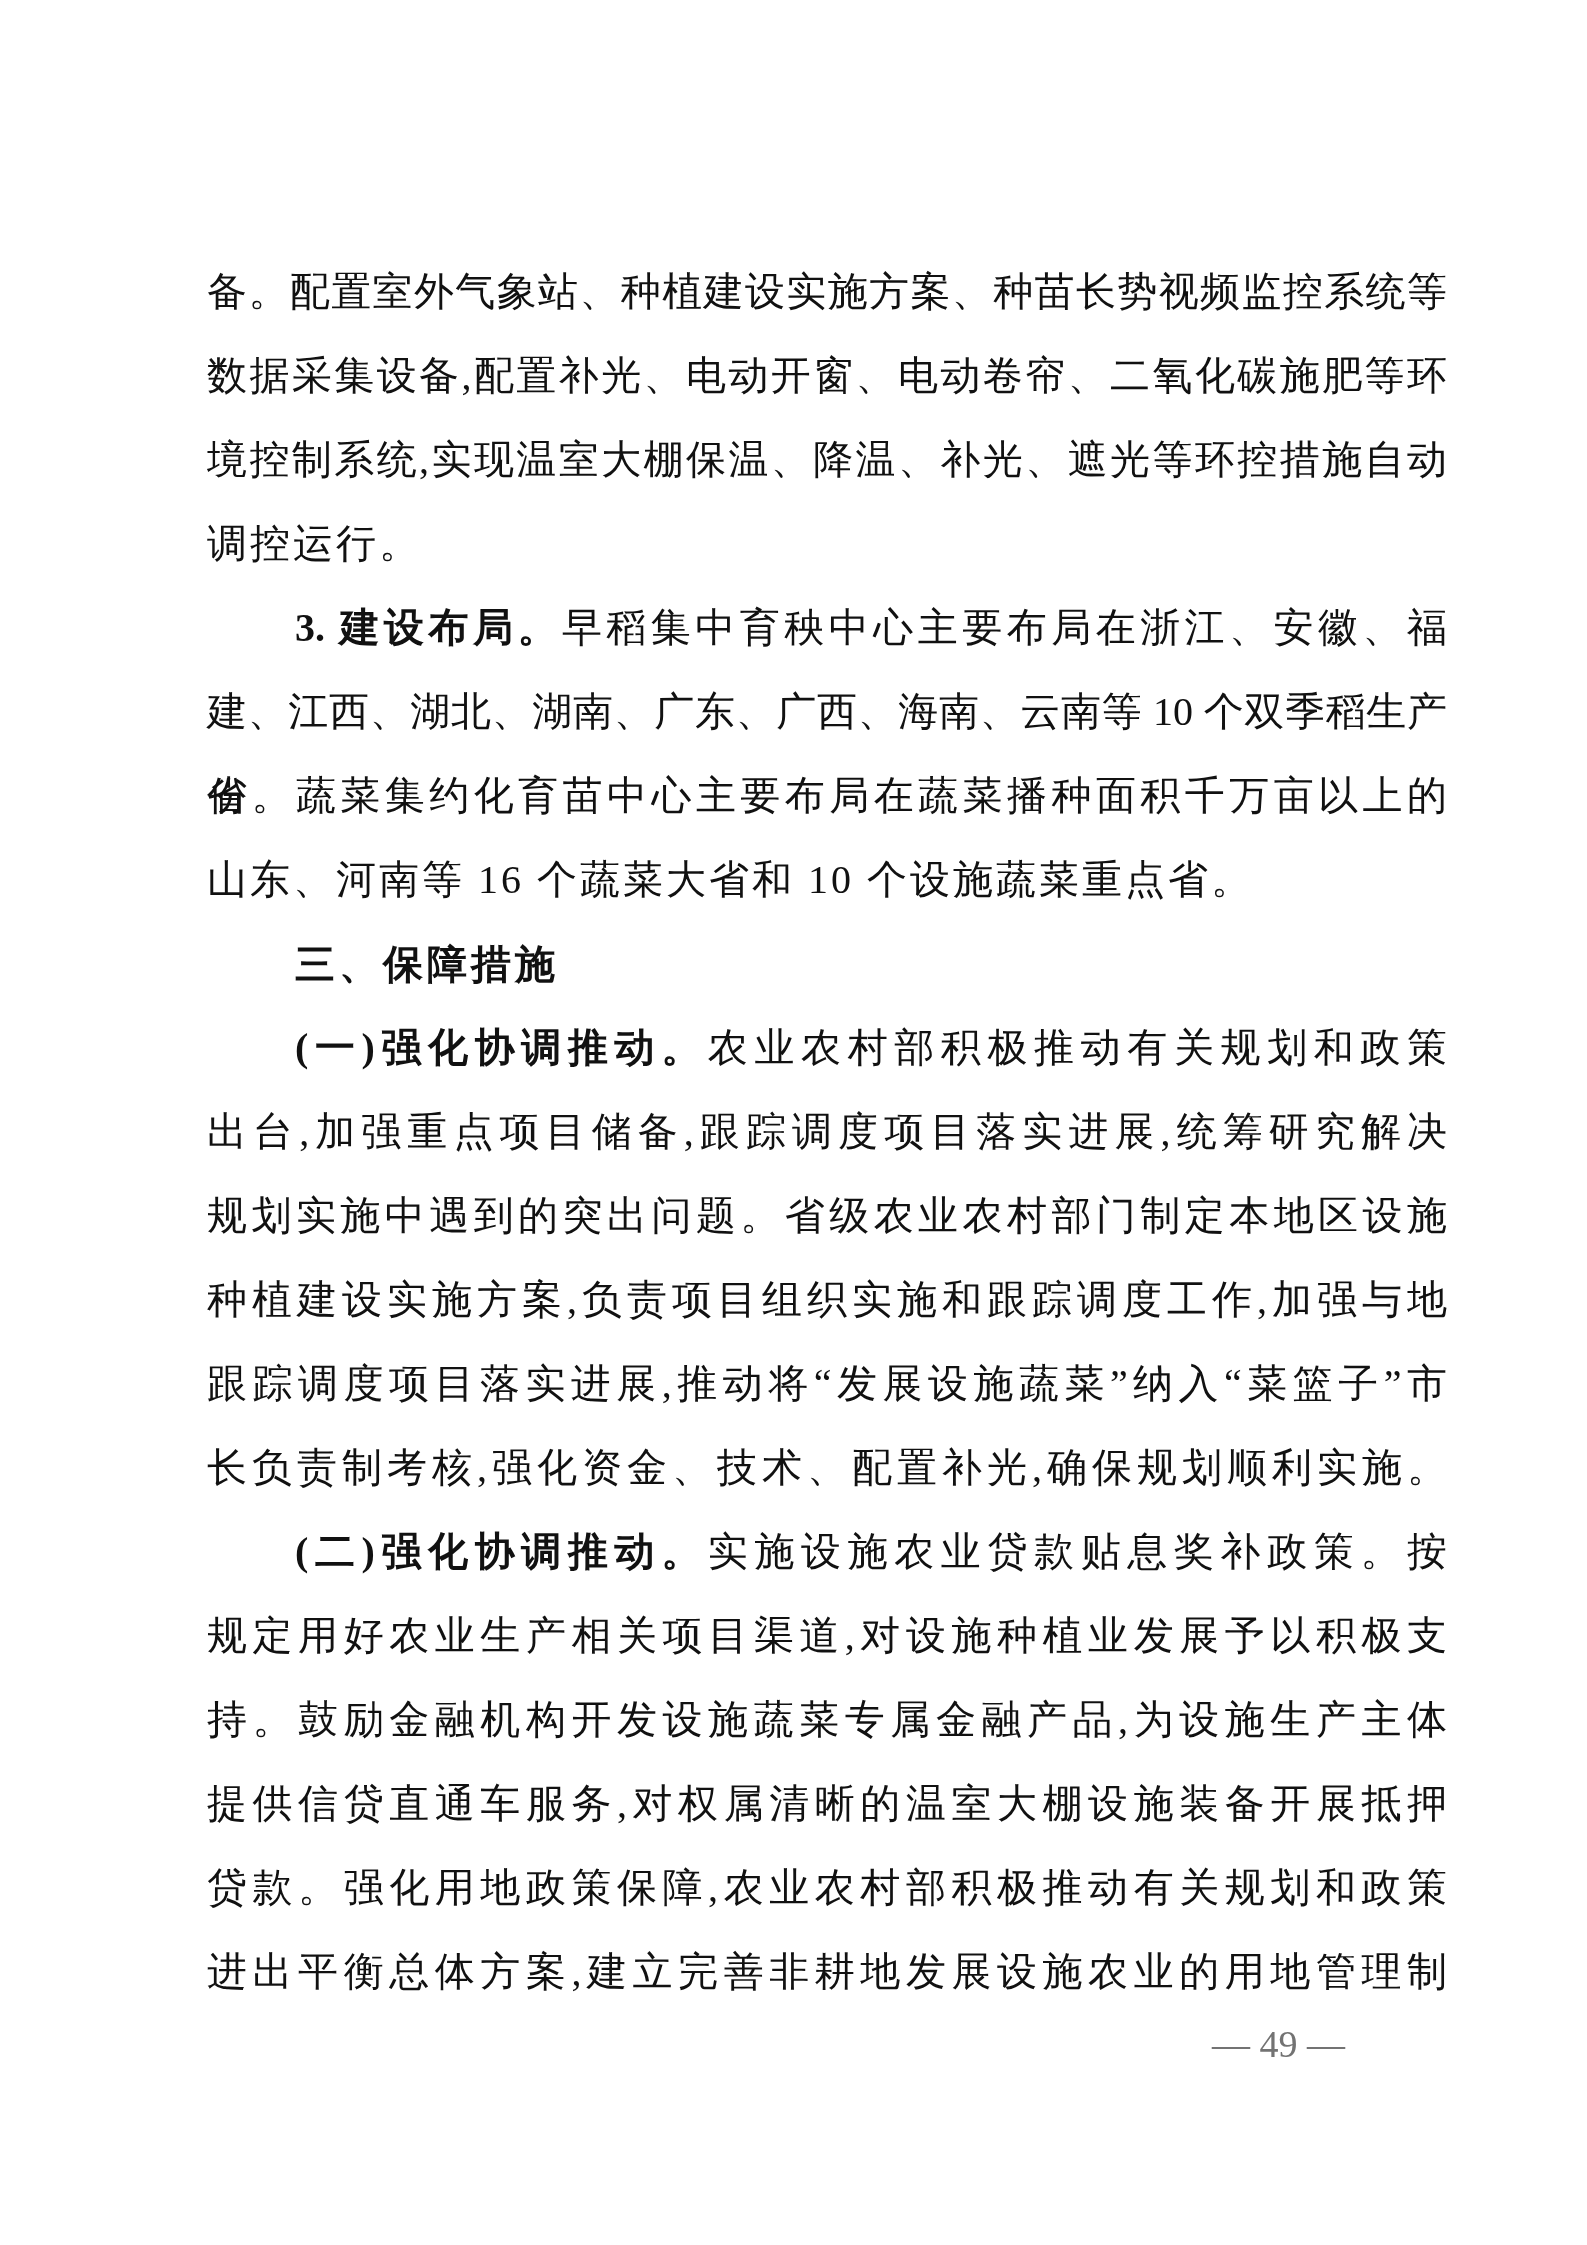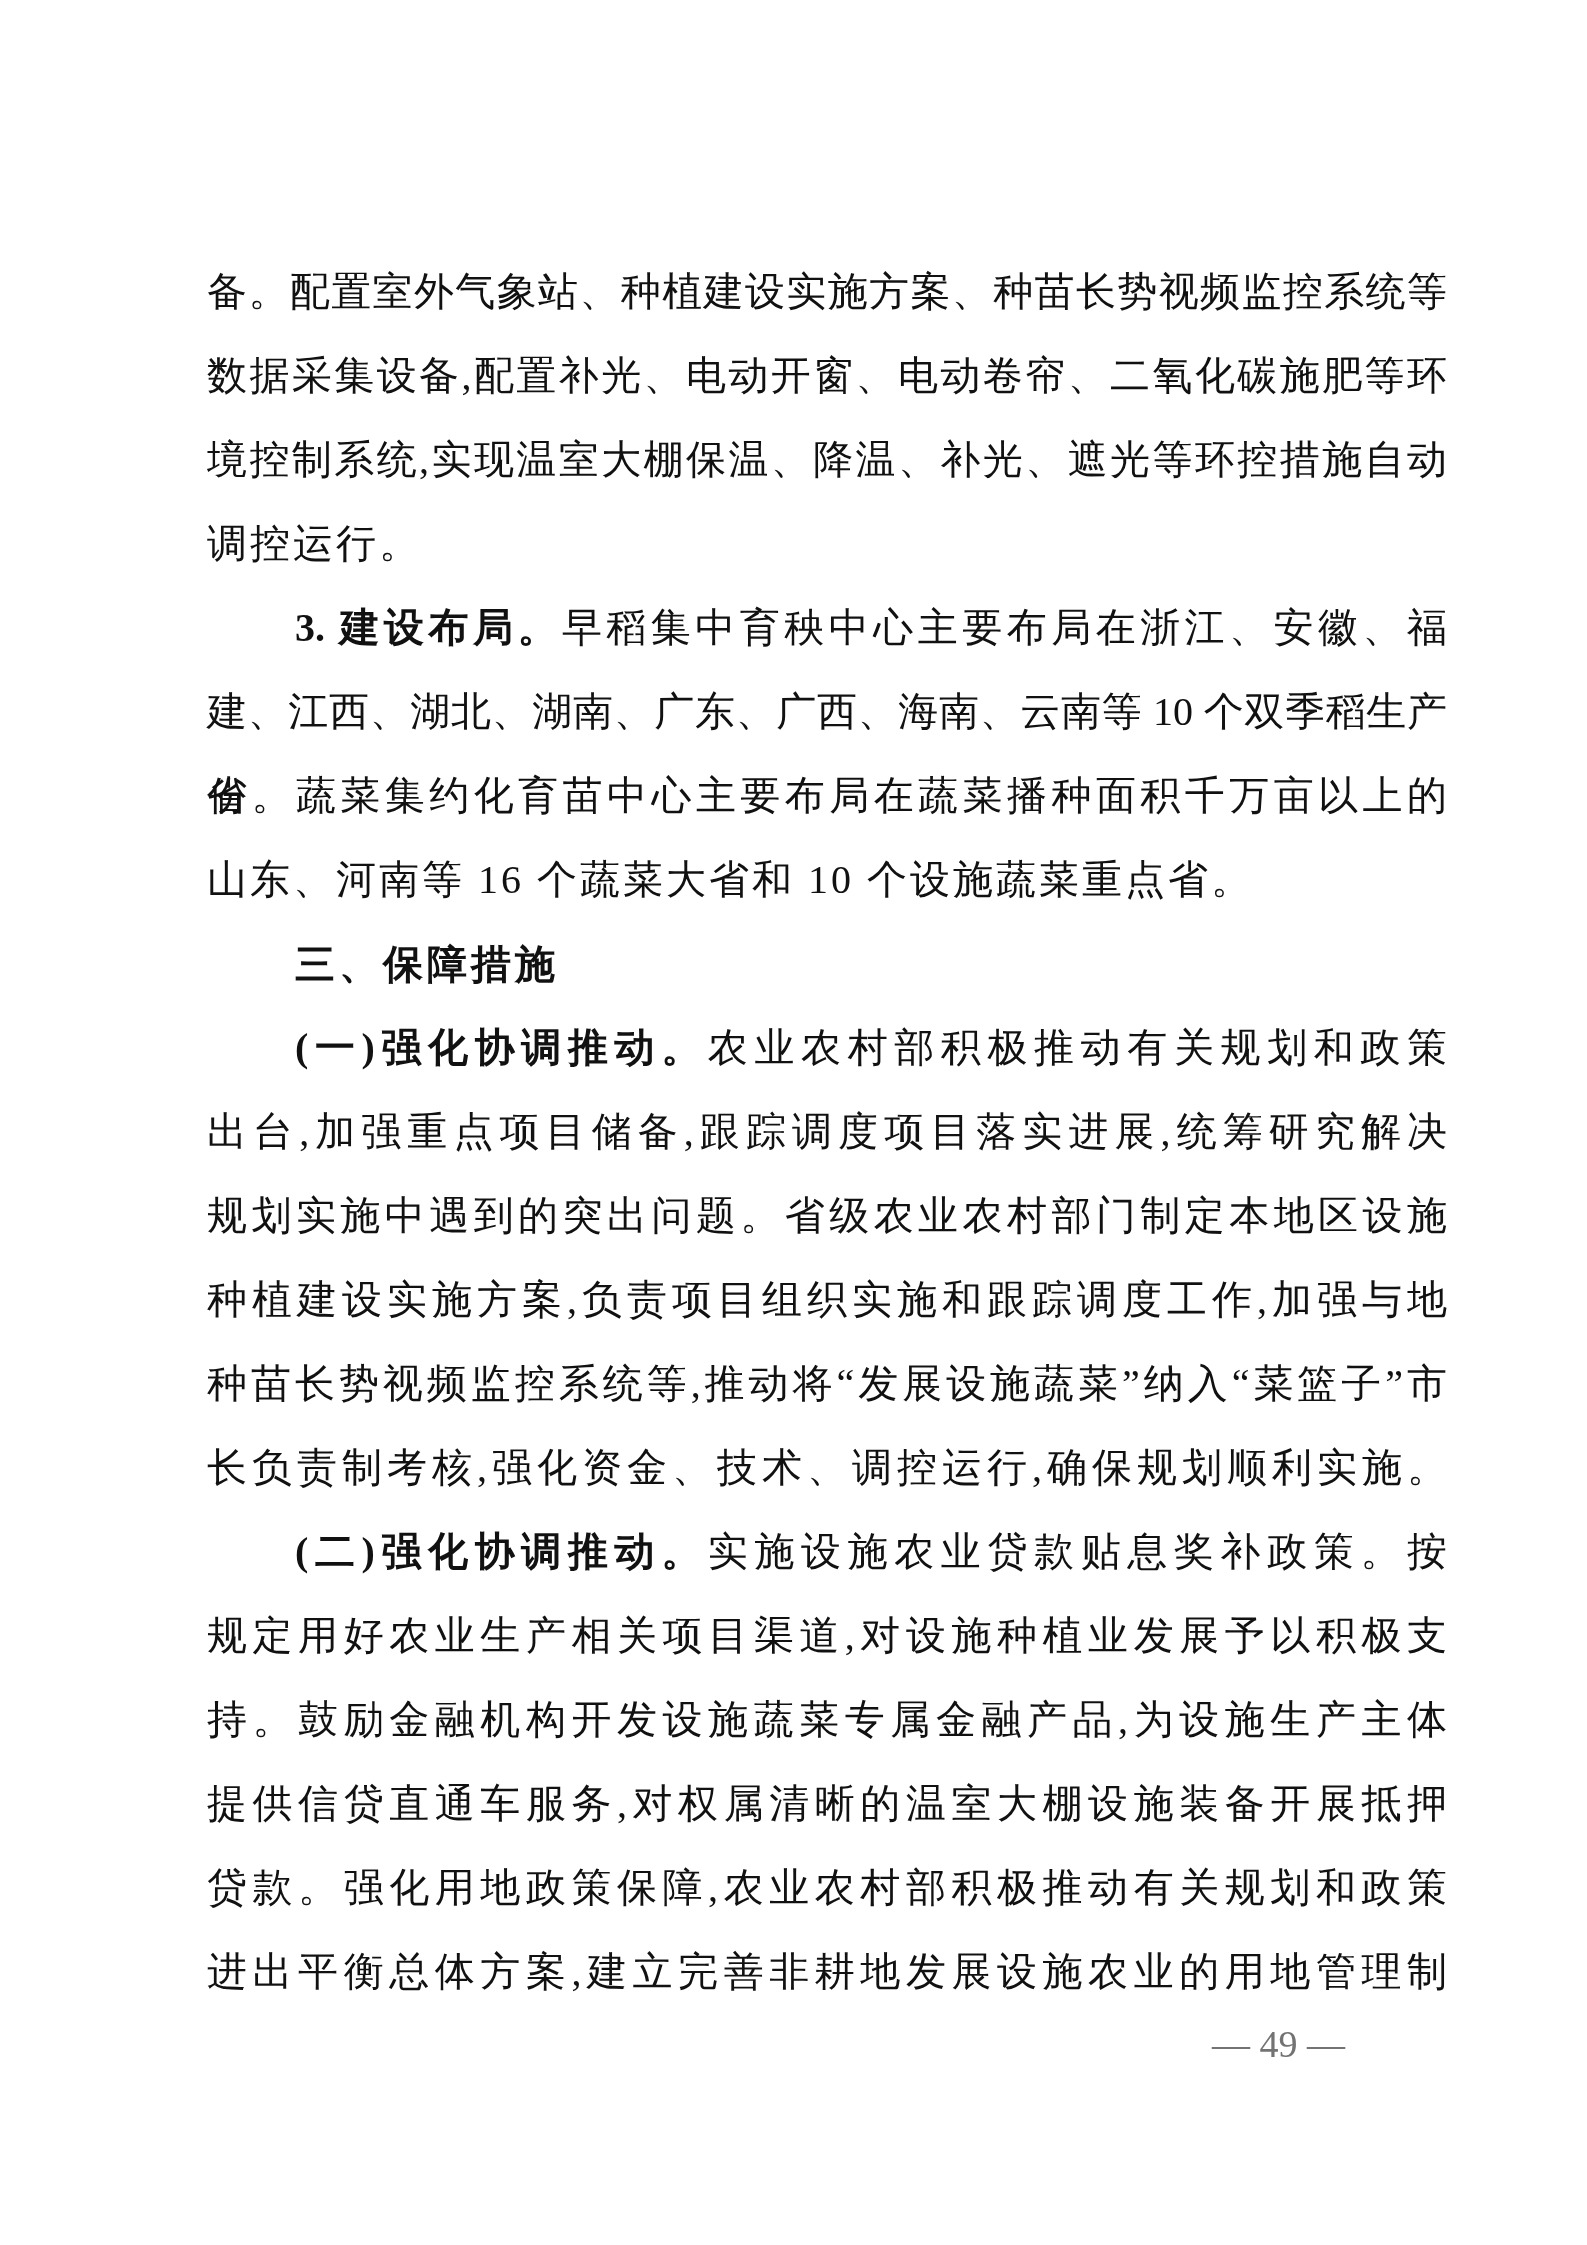--- a/index.html
+++ b/index.html
@@ -79,22 +79,22 @@
       <div class="line"><span class="seg-body">调控运行。</span></div>
       <div class="line indent full"><span class="seg-run-in-bold">3. 建设布局。</span><span class="seg-body">早稻集中育秧中心主要布局在浙江、安徽、福</span></div>
       <div class="line full"><span class="seg-body">建、江西、湖北、湖南、广东、广西、海南、云南等 10 个双季稻生产省</span></div>
       <div class="line full"><span class="seg-body">份。蔬菜集约化育苗中心主要布局在蔬菜播种面积千万亩以上的</span></div>
       <div class="line"><span class="seg-body">山东、河南等 16 个蔬菜大省和 10 个设施蔬菜重点省。</span></div>
       <div class="line indent"><span class="seg-section-heading">三、保障措施</span></div>
       <div class="line indent full"><span class="seg-run-in-bold">(一)强化协调推动。</span><span class="seg-body">农业农村部积极推动有关规划和政策</span></div>
       <div class="line full"><span class="seg-body">出台,加强重点项目储备,跟踪调度项目落实进展,统筹研究解决</span></div>
       <div class="line full"><span class="seg-body">规划实施中遇到的突出问题。省级农业农村部门制定本地区设施</span></div>
       <div class="line full"><span class="seg-body">种植建设实施方案,负责项目组织实施和跟踪调度工作,加强与地</span></div>
-      <div class="line full"><span class="seg-body">种苗长势视频监控系统等,推动将“发展设施蔬菜”纳入“菜篮子”市</span></div>
-      <div class="line full"><span class="seg-body">长负责制考核,强化资金、技术、调控运行,确保规划顺利实施。</span></div>
+      <div class="line full"><span class="seg-body">跟踪调度项目落实进展,推动将“发展设施蔬菜”纳入“菜篮子”市</span></div>
+      <div class="line full"><span class="seg-body">长负责制考核,强化资金、技术、配置补光,确保规划顺利实施。</span></div>
       <div class="line indent full"><span class="seg-run-in-bold">(二)强化协调推动。</span><span class="seg-body">实施设施农业贷款贴息奖补政策。按</span></div>
       <div class="line full"><span class="seg-body">规定用好农业生产相关项目渠道,对设施种植业发展予以积极支</span></div>
       <div class="line full"><span class="seg-body">持。鼓励金融机构开发设施蔬菜专属金融产品,为设施生产主体</span></div>
       <div class="line full"><span class="seg-body">提供信贷直通车服务,对权属清晰的温室大棚设施装备开展抵押</span></div>
       <div class="line full"><span class="seg-body">贷款。强化用地政策保障,农业农村部积极推动有关规划和政策</span></div>
       <div class="line full"><span class="seg-body">进出平衡总体方案,建立完善非耕地发展设施农业的用地管理制</span></div>
     </div>
   <div class="footer-page-number">— 49 —</div>
 </div>
 

